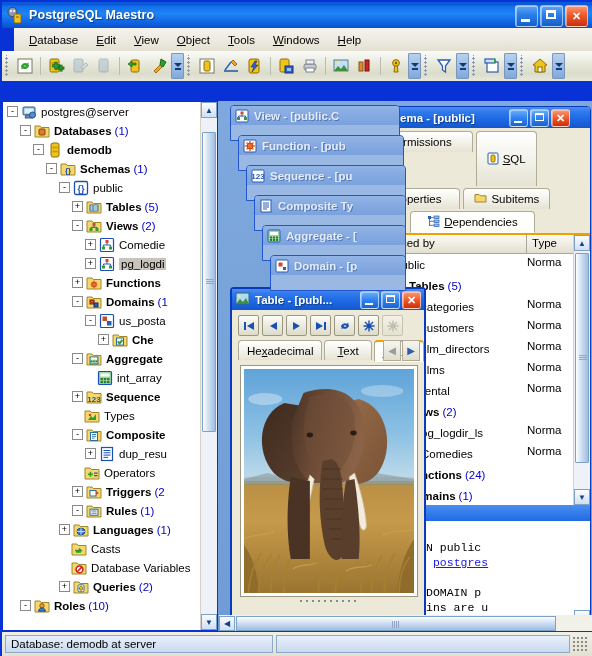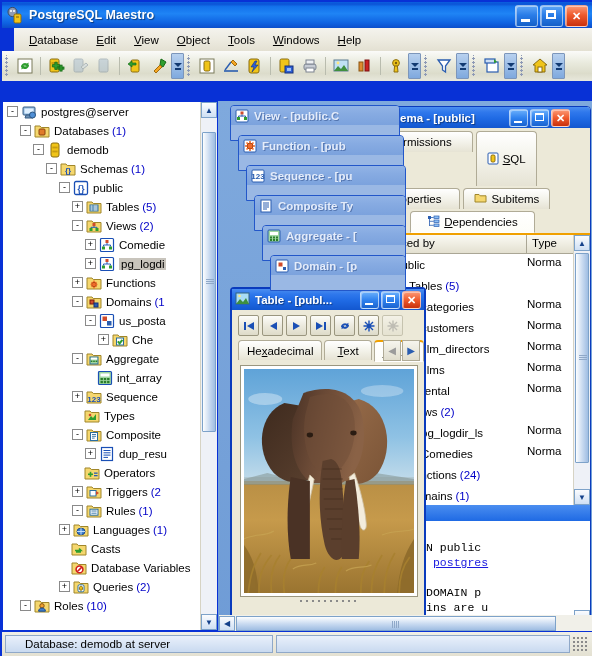--- a/index.html
+++ b/index.html
@@ -94,21 +94,21 @@
   }
   .tree{position:absolute;left:0;top:0;width:199px;height:528px;overflow:hidden;background:#fff;}
   .trow{height:19px;display:flex;align-items:center;white-space:nowrap;position:relative;}
   .trow .ind{flex:0 0 auto;}
   .exp{width:9px;height:9px;border:1px solid #8a8a8a;background:#fff;
     display:inline-flex;align-items:center;justify-content:center;font-size:9px;line-height:7px;
     color:#000;margin-right:3px;flex:0 0 auto;font-family:"Liberation Sans",sans-serif;}
   .exp.none{border:none;background:transparent;}
   .ic{width:16px;height:16px;margin-right:4px;flex:0 0 auto;}
   .tlabel{font-size:11.5px;color:#000;}
-  .tlabel.b{font-weight:normal;}
+  .tlabel.b{font-weight:bold;}
   .cnt{color:#0000c8;font-size:11.5px;margin-left:3px;}
   .sel{background:#c8c4bc;padding:0 2px;}
 
   
   .vsb{position:absolute;right:0px;top:0px;width:16px;height:528px;background:#f1f0e9;border-left:1px solid #d6d3c4;}
   .vsb .arr{width:16px;height:16px;background:linear-gradient(180deg,#fbfcfe,#cfe0f4);border:1px solid #7da2c9;box-sizing:border-box;
     display:flex;align-items:center;justify-content:center;color:#15428b;font-size:8px;}
   .vsb .arr.bot{position:absolute;bottom:0;left:0;}
   .vsb .trk{position:absolute;left:0;top:16px;bottom:16px;width:16px;background:#eef1f7;}
   .vsb .thumb{position:absolute;left:1px;width:14px;background:linear-gradient(90deg,#fdfeff,#c7d9f0 55%,#9fbde2);
@@ -205,21 +205,21 @@
   .hsb .thumb{height:15px;background:linear-gradient(180deg,#fdfeff,#c7d9f0 55%,#9fbde2);border:1px solid #7da2c9;box-sizing:border-box;}
 
   
   .statusbar{
     position:absolute;left:1px;top:631px;width:590px;height:24px;
     background:linear-gradient(180deg,#f0efe6,#e4e1d2);
     display:flex;align-items:center;gap:3px;padding:3px 3px;box-sizing:border-box;
   }
   .spanel{height:18px;background:linear-gradient(180deg,#e9f0fb,#c9daf0);
     border:1px solid #8fa8c8;box-sizing:border-box;display:flex;align-items:center;
-    padding-left:19px;font-size:11.5px;color:#000;}
+    padding-left:5px;font-size:11.5px;color:#000;}
   .grip2{width:14px;height:14px;margin-left:auto;margin-right:2px;
     background-image:radial-gradient(circle at 1px 1px,#8a8a8a 1px,transparent 1.2px);
     background-size:4px 4px;}
 </style>
 </head>
 <body>
 
 <div class="app">
 
   <div class="titlebar">

